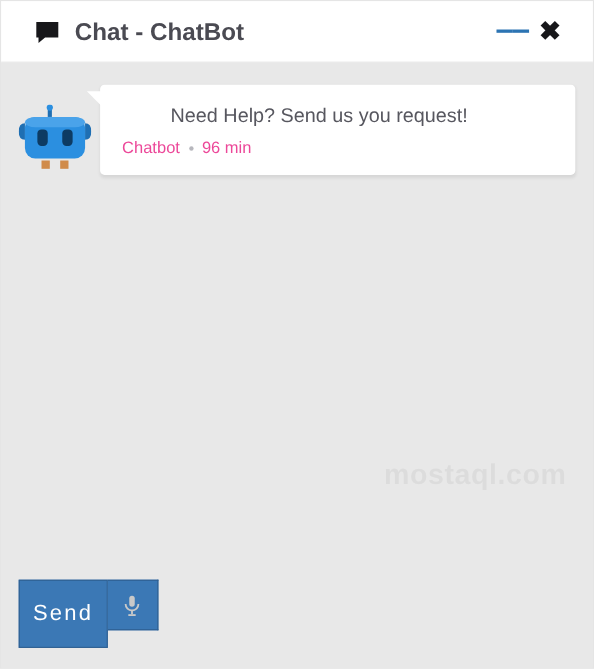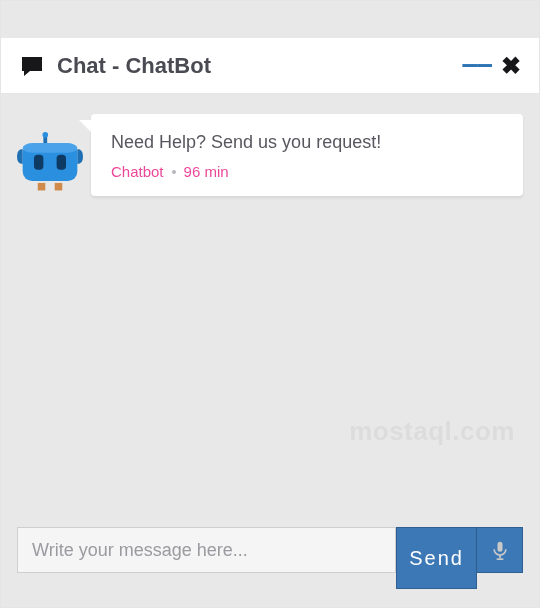--- a/index.html
+++ b/index.html
@@ -16,23 +16,22 @@
     display: flex;
     flex-direction: column;
     background: #e8e8e8;
     border: 1px solid #e5e5e5;
   }
   .header {
     background: #ffffff;
     height: 56px;
     display: flex;
     align-items: center;
-    padding: 0 18px;
+    padding: 0 29px;
     border-bottom: 1px solid #e5e5e5;
-    margin-top: 37px;
   }
   .header-icon {
     width: 26px;
     height: 24px;
     margin-right: 12px;
     display:flex;
     align-items:center;
     justify-content:center;
   }
   .header-title {
@@ -93,20 +92,21 @@
     background: #ffffff;
     border-radius: 4px;
     padding: 18px 20px 16px 20px;
     box-shadow: 0 2px 3px rgba(0,0,0,0.08);
     min-width: 0;
   }
   .bubble-text {
     font-size: 18px;
     color: #57575f;
     margin-bottom: 10px;
+    margin-left: 44px;
   }
   .bubble-meta {
     font-size: 15px;
     color: #ec4899;
     display: flex;
     align-items: center;
     gap: 8px;
   }
   .meta-dot {
     width:4px;height:4px;border-radius:50%;background:#b7b7bd;display:inline-block;
@@ -205,21 +205,20 @@
             <span class="meta-dot"></span>
             <span>96 min</span>
           </div>
         </div>
       </div>
     </div>
     <div class="watermark">mostaql.com</div>
   </div>
 
   <div class="composer">
-    <input class="composer-input" type="text" placeholder="Write your message here..." style="">
     <button class="send-btn">Send</button>
     <button class="mic-btn">
       <svg viewBox="0 0 24 24" width="20" height="20">
         <rect x="9" y="2" width="6" height="12" rx="3" fill="#c9c9c9"></rect>
         <path d="M5 11 a7 7 0 0 0 14 0" stroke="#c9c9c9" stroke-width="2" fill="none"></path>
         <rect x="11" y="18" width="2" height="4" fill="#c9c9c9"></rect>
         <rect x="8" y="22" width="8" height="2" fill="#c9c9c9"></rect>
       </svg>
     </button>
   </div>

